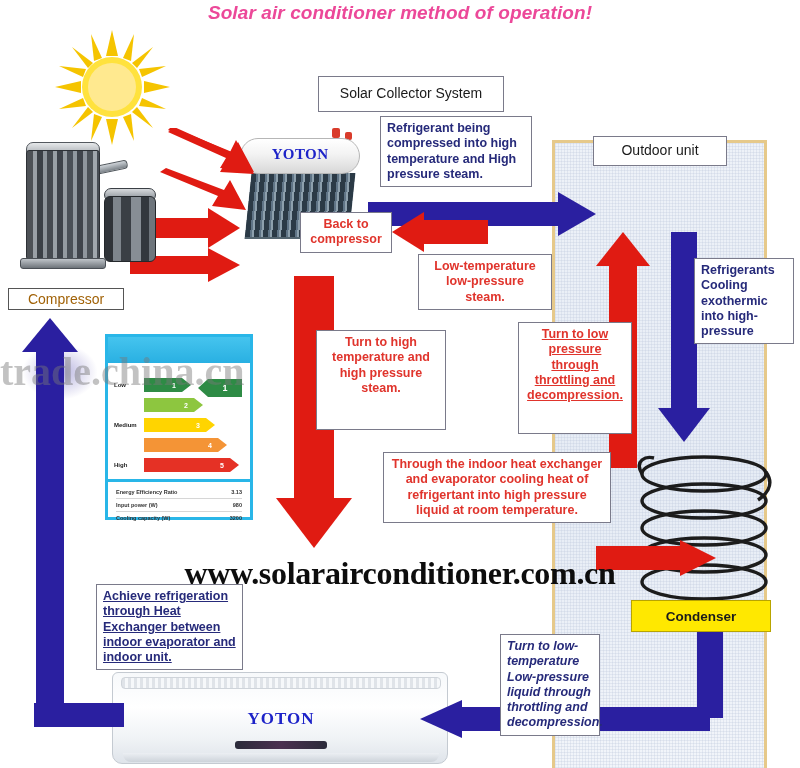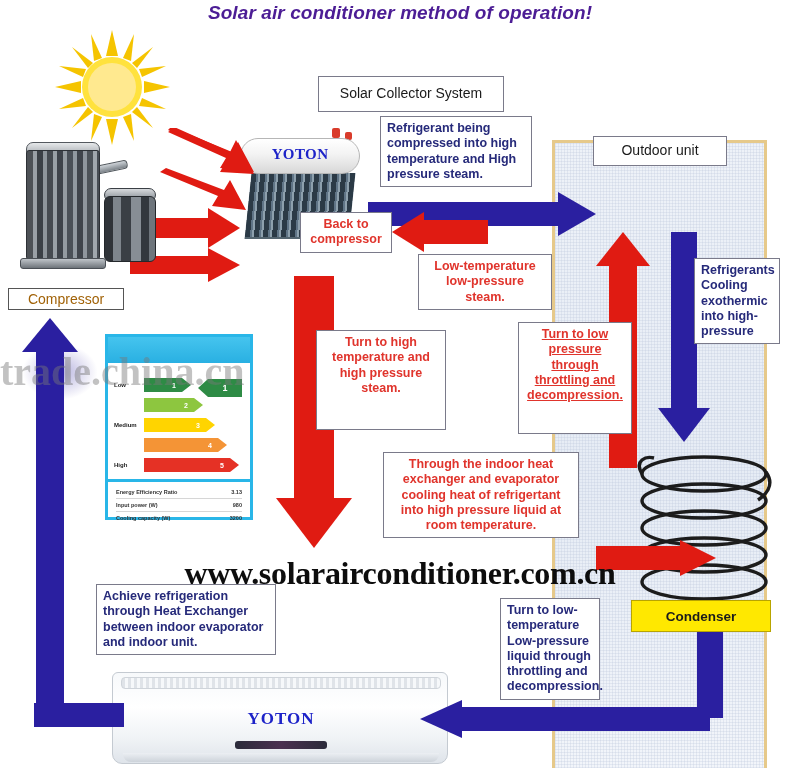--- a/index.html
+++ b/index.html
@@ -17,21 +17,21 @@
   }
   .abs { position: absolute; }
 
   
   #title {
     top: 2px; left: 0; width: 800px;
     text-align: center;
     font-size: 19px;
     font-weight: bold;
     font-style: italic;
-    color: #4c1d95;
+    color: #ec4899;
     letter-spacing: .1px;
   }
 
   
   .box {
     background: #fff;
     border: 1px solid #7a7a8a;
     padding: 4px 6px;
     font-size: 12.5px;
     line-height: 1.22;
@@ -433,28 +433,28 @@
       <polygon points="84,0 120,18 84,36" fill="#e01b12"></polygon>
     </svg>
   </div>
 
   <div class="abs box blue" style="left:380px;top:116px;width:152px;">Refrigerant being compressed into high temperature and High pressure steam.</div>
 
   <div class="abs box red" style="left:300px;top:212px;width:92px;">Back to compressor</div>
 
   <div class="abs box red" style="left:418px;top:254px;width:134px;">Low-temperature low-pressure steam.</div>
 
-  <div class="abs box blue" style="left:694px;top:258px;width:86px;">Refrigerants Cooling exothermic into high-pressure</div>
+  <div class="abs box blue" style="left:694px;top:258px;width:100px;">Refrigerants Cooling exothermic into high-pressure</div>
 
   <div class="abs box red" style="left:316px;top:330px;width:130px;height:100px;">Turn to high temperature and high pressure steam.</div>
 
   <div class="abs box red" style="left:518px;top:322px;width:114px;height:112px;text-decoration:underline;">Turn to low pressure through throttling and decompression.</div>
 
-  <div class="abs box red" style="left:383px;top:452px;width:196px;">Through the indoor heat exchanger and evaporator cooling heat of refrigertant into high pressure liquid at room temperature.</div>
-
-  <div class="abs box blue" style="left:96px;top:584px;width:180px;">Achieve refrigeration through Heat Exchanger between indoor evaporator and indoor unit.</div>
-
-  <div class="abs box blue" style="left:500px;top:598px;width:100px;">Turn to low-temperature Low-pressure liquid through throttling and decompression.</div>
+  <div class="abs box red" style="left:383px;top:452px;width:228px;">Through the indoor heat exchanger and evaporator cooling heat of refrigertant into high pressure liquid at room temperature.</div>
+
+  <div class="abs box blue" style="left:96px;top:584px;width:147px;text-decoration:underline;">Achieve refrigeration through Heat Exchanger between indoor evaporator and indoor unit.</div>
+
+  <div class="abs box blue" style="left:500px;top:634px;width:100px;font-style:italic;">Turn to low-temperature Low-pressure liquid through throttling and decompression.</div>
 
   <div class="abs" id="wm-sub">trade.china.cn</div>
   <div class="abs" id="wm-main">www.solarairconditioner.com.cn</div>
 
 </div>
 
 </body></html>

